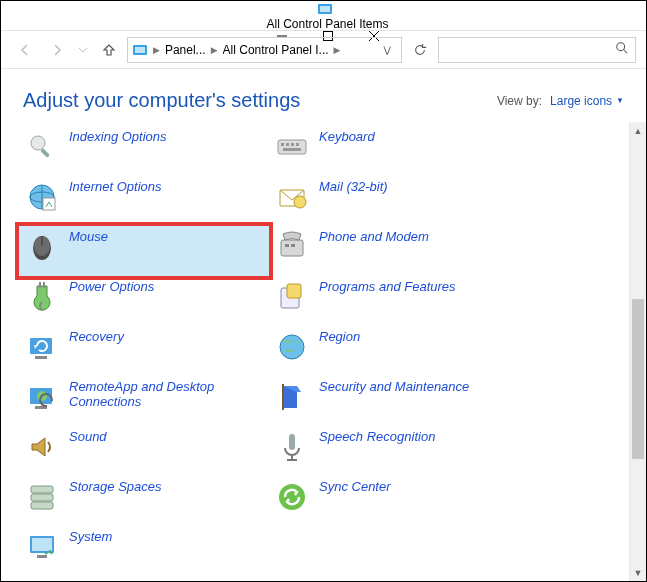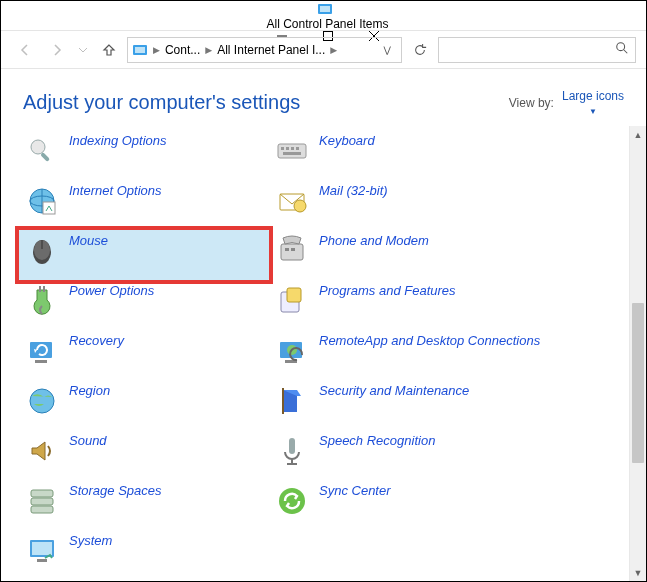--- a/index.html
+++ b/index.html
@@ -42,21 +42,21 @@
   }
   .searchbox input { flex: 1; border: none; outline: none; font-size: 12px; color: #777; }
   .searchbox .sicon { color: #555; }
 
   
   .subhead {
     display: flex; align-items: center; padding: 20px 22px 10px 22px;
   }
   .subhead .heading { color: #1a56b8; font-size: 20px; flex: 1; }
   .viewby { font-size: 12px; color: #555; margin-right: 8px; }
-  .viewsel { color: #1a56b8; font-size: 12px; display: flex; align-items: center; gap: 4px; flex-direction: column; }
+  .viewsel { color: #1a56b8; font-size: 12px; display: flex; align-items: center; gap: 4px; }
   .viewsel .caret { font-size: 8px; }
 
   
   .content-wrap {
     flex: 1; display: flex; overflow: hidden; position: relative;
   }
   .content {
     flex: 1; padding: 4px 4px 4px 18px; overflow-y: hidden;
     display: grid; grid-template-columns: 250px 320px; grid-auto-rows: 50px;
     column-gap: 0; align-content: start;
@@ -145,23 +145,23 @@
     </div>
 
     <div class="addressbox">
       <span class="addr-icon">
         <svg width="16" height="16" viewBox="0 0 16 16">
             <rect x="1" y="3" width="14" height="10" rx="1" fill="#3aa0e8"></rect>
             <rect x="3" y="5" width="10" height="6" fill="#bfe3f7"></rect>
           </svg>
       </span>
       <span class="addr-sep">▶</span>
-      <span class="addr-seg" style="max-width:48px;">Cont...</span>
+      <span class="addr-seg" style="max-width:48px;">Panel...</span>
       <span class="addr-sep">▶</span>
-      <span class="addr-seg" style="max-width:140px;">All Internet Panel I...</span>
+      <span class="addr-seg" style="max-width:140px;">All Control Panel I...</span>
       <span class="addr-sep">▶</span>
       <span class="addr-dd">⋁</span>
     </div>
 
     <div class="refresh">
       <svg width="14" height="14" viewBox="0 0 16 16">
           <path d="M13 8a5 5 0 1 1-2-4" fill="none" stroke="currentColor" stroke-width="1.2"></path>
           <path d="M11 1 L11 5 L15 5" fill="none" stroke="currentColor" stroke-width="1.2"></path>
         </svg>
     </div>
@@ -257,32 +257,32 @@
           <span class="cp-icon">
             <svg width="34" height="34" viewBox="0 0 34 34">
               <use href="#ic-recovery"></use>
             </svg>
           </span>
           <span class="cp-label">Recovery</span>
         </div>
         <div class="cp-item">
           <span class="cp-icon">
             <svg width="34" height="34" viewBox="0 0 34 34">
+              <use href="#ic-region"></use>
+            </svg>
+          </span>
+          <span class="cp-label">Region</span>
+        </div>
+        <div class="cp-item">
+          <span class="cp-icon">
+            <svg width="34" height="34" viewBox="0 0 34 34">
               <use href="#ic-remoteapp"></use>
             </svg>
           </span>
           <span class="cp-label">RemoteApp and Desktop Connections</span>
-        </div>
-        <div class="cp-item">
-          <span class="cp-icon">
-            <svg width="34" height="34" viewBox="0 0 34 34">
-              <use href="#ic-region"></use>
-            </svg>
-          </span>
-          <span class="cp-label">Region</span>
         </div>
         <div class="cp-item">
           <span class="cp-icon">
             <svg width="34" height="34" viewBox="0 0 34 34">
               <use href="#ic-security-maint"></use>
             </svg>
           </span>
           <span class="cp-label">Security and Maintenance</span>
         </div>
         <div class="cp-item">

